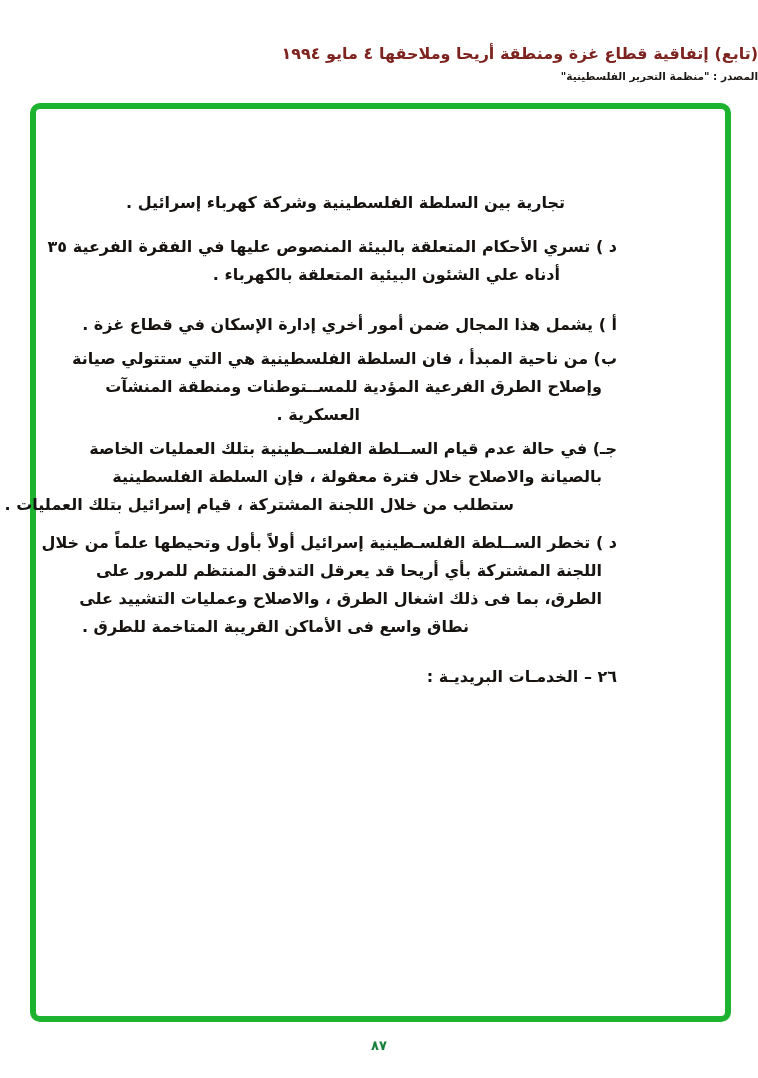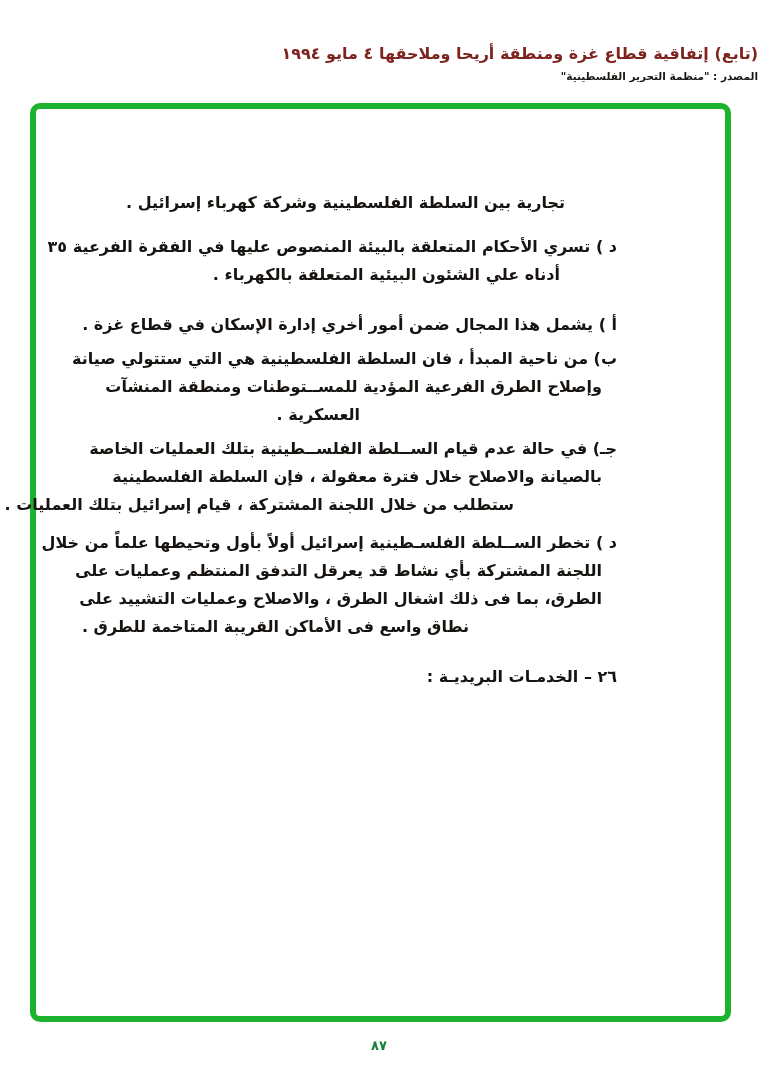--- a/index.html
+++ b/index.html
@@ -109,21 +109,21 @@
     </div>
 
     <div class="block mb10">
       <p class="line">جـ) في حالة عدم قيام الســلطة الفلســطينية بتلك العمليات الخاصة</p>
       <p class="line" style="margin-right:15px">بالصيانة والاصلاح خلال فترة معقولة ،  فإن السلطة الفلسطينية</p>
       <p class="line" style="margin-right:103px">ستطلب من خلال اللجنة المشتركة ،  قيام إسرائيل بتلك العمليات .</p>
     </div>
 
     <div class="block mb22">
       <p class="line">د ) تخطر الســلطة الفلسـطينية إسرائيل أولاً بأول وتحيطها علماً من خلال</p>
-      <p class="line" style="margin-right:15px">اللجنة المشتركة بأي نشاط قد يعرقل التدفق المنتظم وعمليات على</p>
+      <p class="line" style="margin-right:15px">اللجنة المشتركة بأي أريحا قد يعرقل التدفق المنتظم للمرور على</p>
       <p class="line" style="margin-right:15px">الطرق، بما فى ذلك اشغال الطرق ،  والاصلاح وعمليات التشييد على</p>
       <p class="line" style="margin-right:148px">نطاق واسع فى الأماكن القريبة المتاخمة للطرق .</p>
     </div>
 
     <div class="block mb12">
       <p class="line">٢٦ – الخدمـات البريديـة :</p>
     </div>
 
 
 

